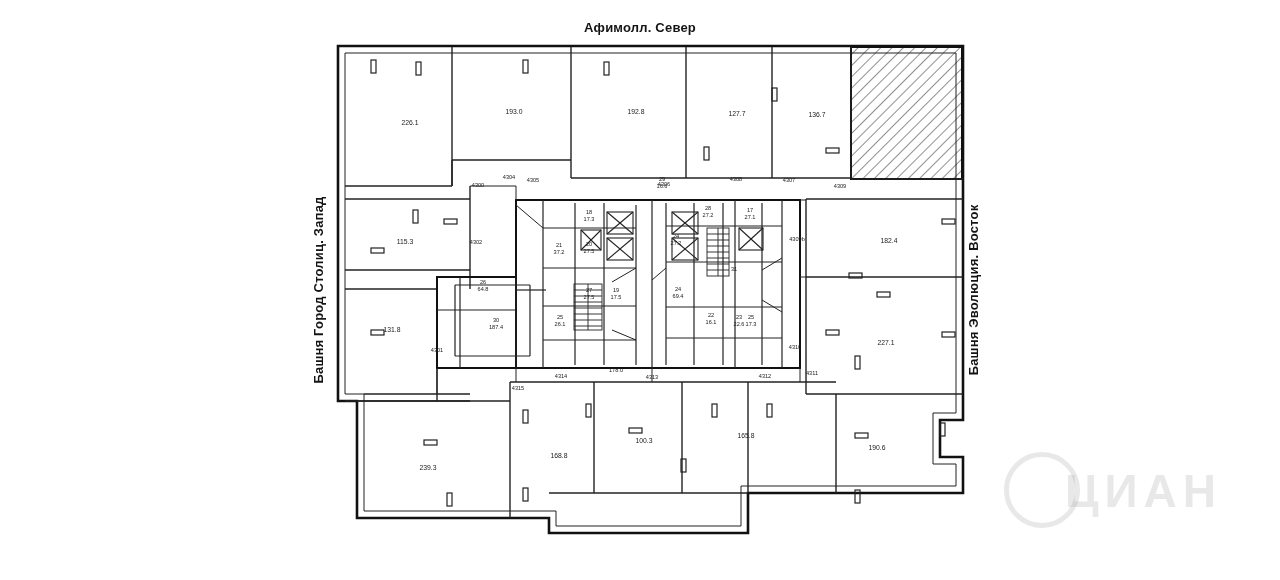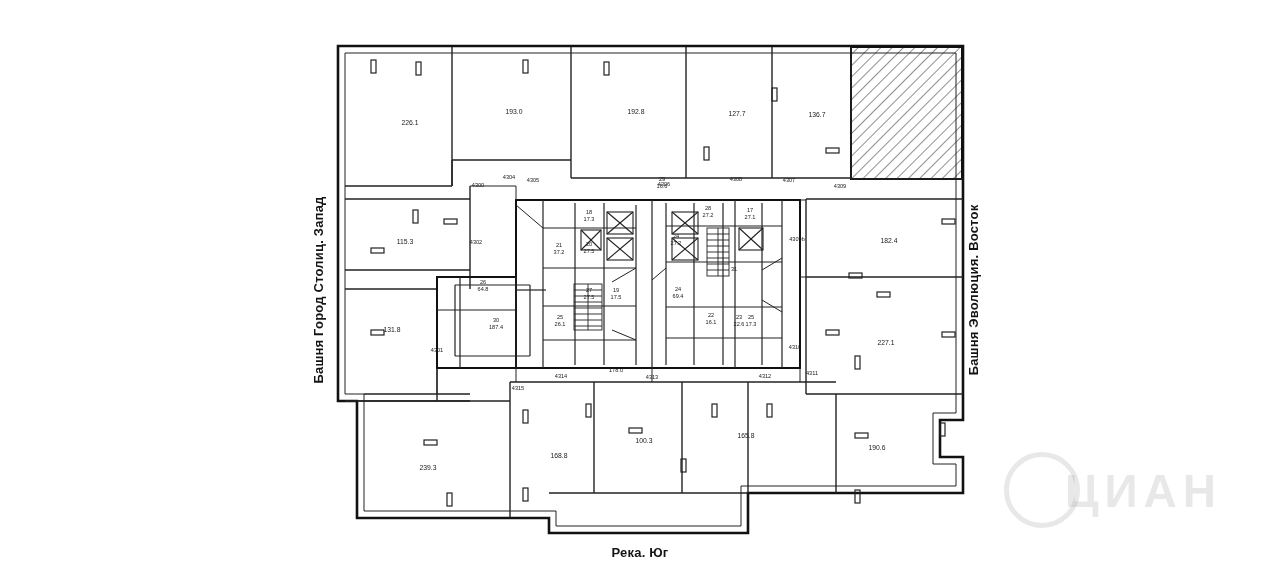--- a/index.html
+++ b/index.html
@@ -77,21 +77,21 @@
     border: 5px solid rgba(150,150,150,0.22);
     border-radius: 50%;
     pointer-events: none;
   }
 </style>
 </head>
 <body>
 
 <div id="root">
 
-  <div class="edge-label south">Река. Юг</div>
+  <div class="edge-label north">Афимолл. Север</div>
   <div class="edge-label west">Башня Город Столиц. Запад</div>
   <div class="edge-label east">Башня Эволюция. Восток</div>
 
   <svg id="plan-svg" width="1280" height="580" viewBox="0 0 1280 580">
     <defs>
       <pattern id="hatch" width="8" height="8" patternUnits="userSpaceOnUse" patternTransform="rotate(45)">
         <line x1="0" y1="0" x2="0" y2="8" stroke="#333333" stroke-width="1.1"></line>
       </pattern>
     </defs>
 

